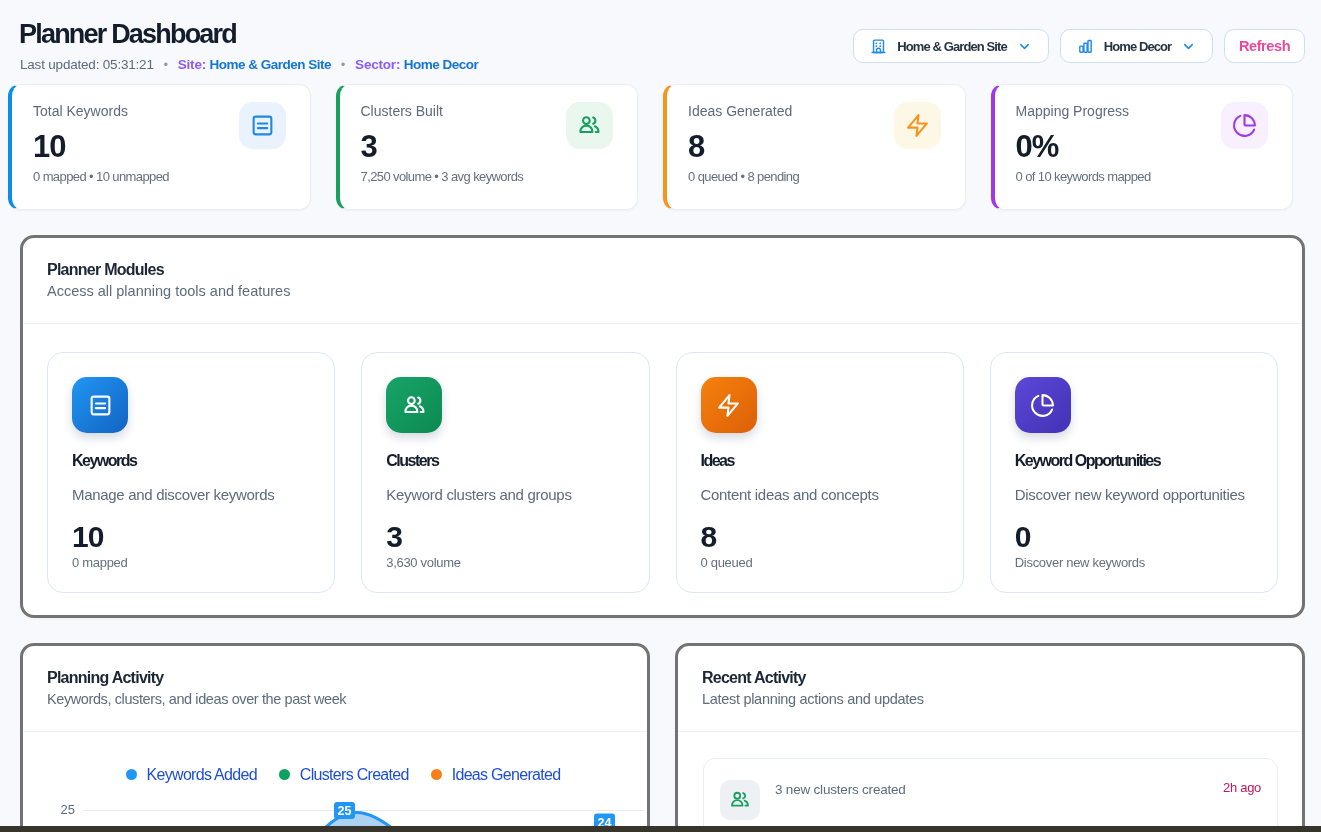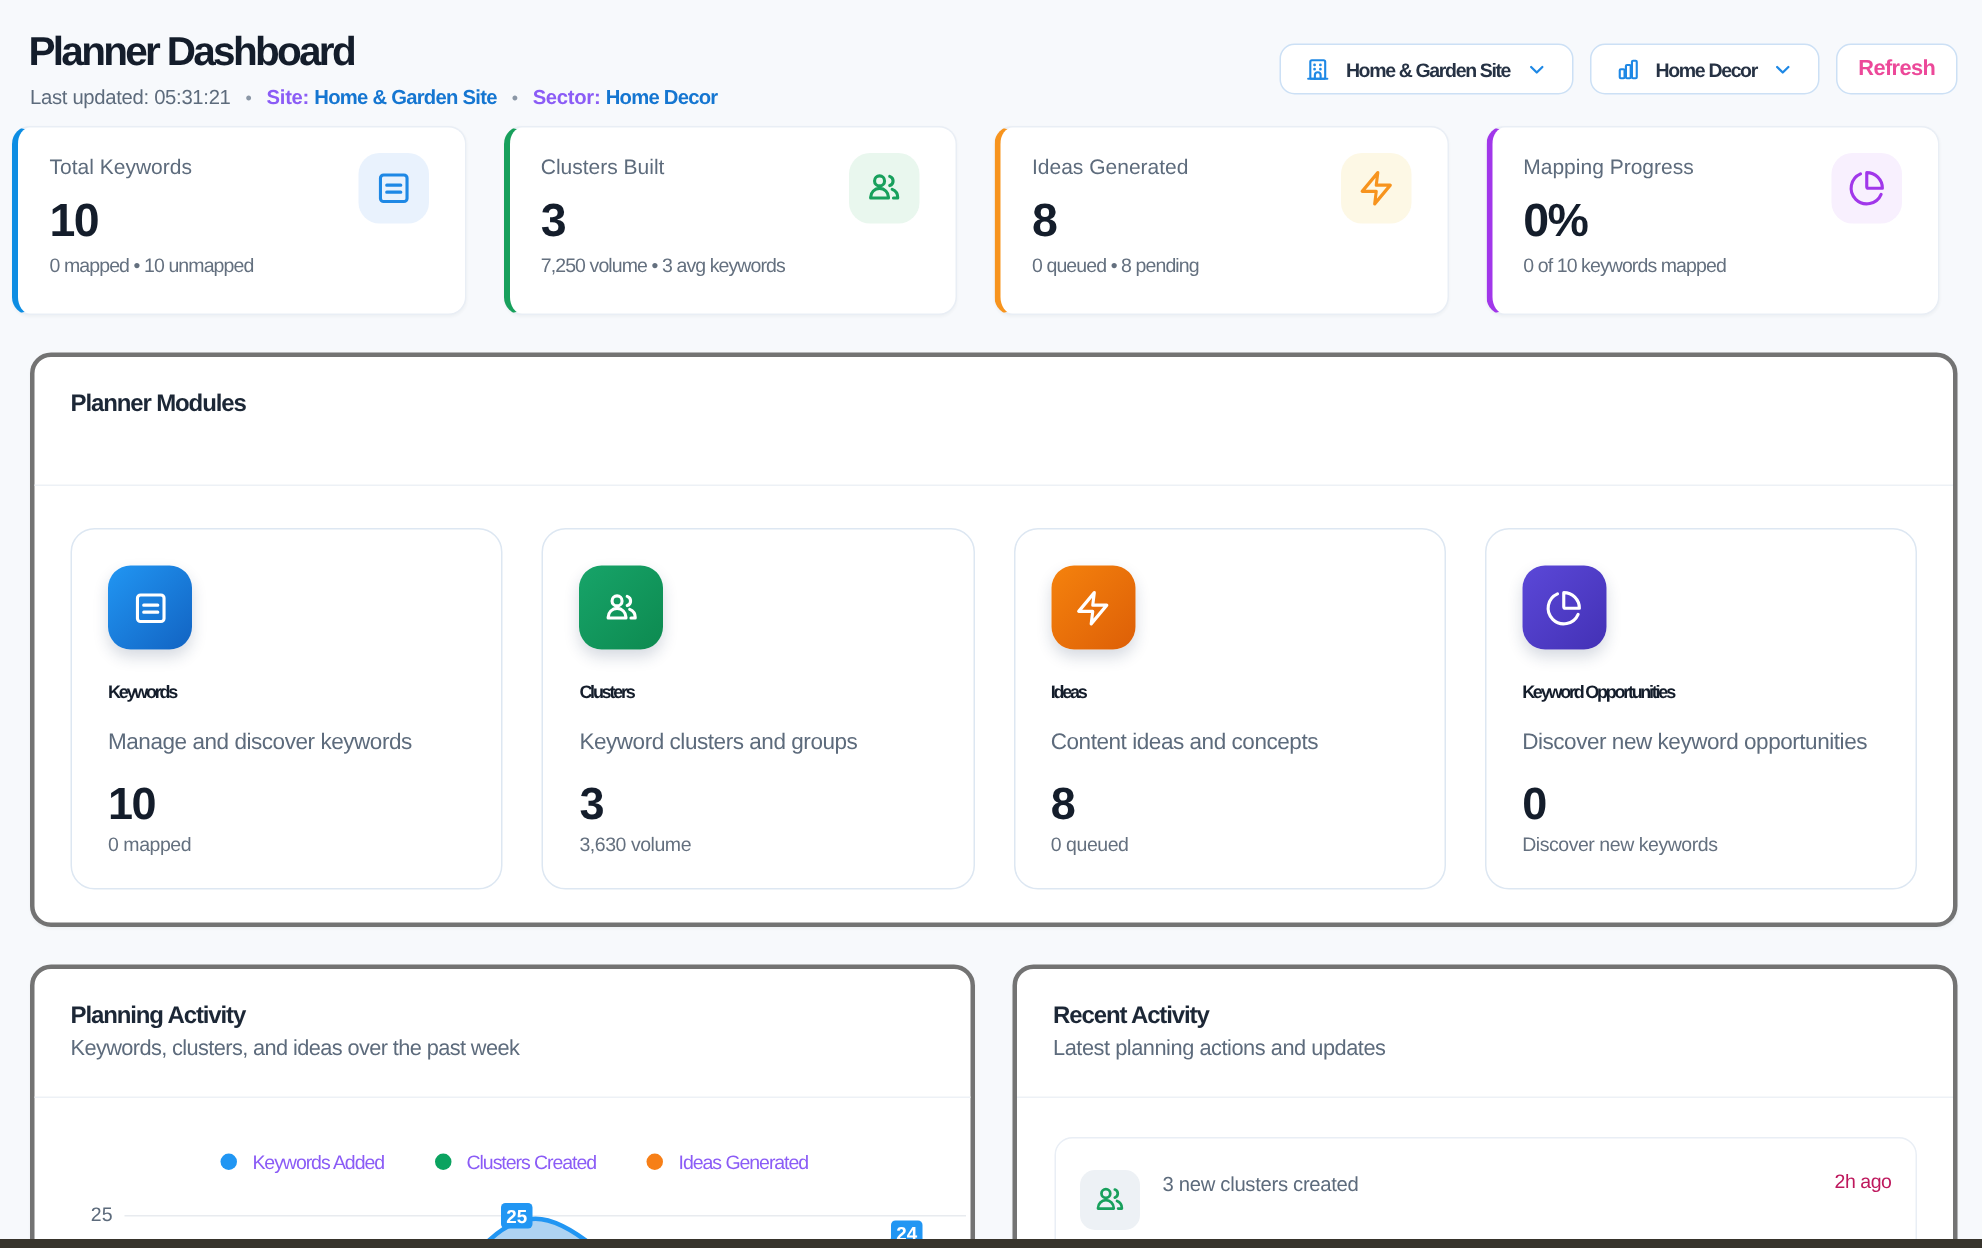--- a/index.html
+++ b/index.html
@@ -27,29 +27,29 @@
 
 .panel { position:absolute; background:#fff; border:3px solid #737373; border-radius:14px; box-shadow:0 1px 2px rgba(25,40,60,.04); }
 .phead { padding:22px 24px 0 24px; height:86px; border-bottom:1px solid #edf1f6; }
 .phead .t { font-size:16px; line-height:19px; font-weight:bold; color:#1c2736; letter-spacing:-0.75px; }
 .phead .s { font-size:14.5px; line-height:17px; color:#5d6b7c; margin-top:4px; }
 
 #modules { left:20px; top:235px; width:1285px; height:383px; }
 .modgrid { display:grid; grid-template-columns:repeat(4,1fr); gap:26px; padding:28px 24px 0 24px; }
 .mcard { background:#fff; border:1.5px solid #dde7f2; border-radius:16px; height:241px; padding:24px 24px 0 24px; }
 .mcard .mic { width:56px; height:56px; border-radius:15px; display:flex; align-items:center; justify-content:center; box-shadow:0 5px 10px rgba(30,50,90,.18); }
-.mcard .t { font-size:12px; line-height:24px; font-weight:800; color:#141d2b; margin-top:16px; letter-spacing:-1.5px; }
+.mcard .t { font-size:16px; line-height:24px; font-weight:800; color:#141d2b; margin-top:16px; letter-spacing:-1.5px; }
 .mcard .d { font-size:15px; line-height:17px; color:#5d6b7c; margin-top:13px; letter-spacing:-0.3px; }
 .mcard .n { font-size:30px; line-height:25px; font-weight:800; color:#141d2b; margin-top:21px; letter-spacing:-1px; }
 .mcard .s { font-size:13px; line-height:15px; color:#64707f; margin-top:6px; letter-spacing:-0.3px; }
 
 #activity { left:20px; top:643px; width:630px; height:300px; }
 #recent { left:675px; top:643px; width:630px; height:300px; }
 
-.legend { display:flex; justify-content:center; margin-top:35px; position:relative; left:8px; font-size:13px; line-height:15px; color:#8b5cf6; letter-spacing:-0.7px;gap:12px; }
+.legend { display:flex; justify-content:center; margin-top:35px; position:relative; left:8px; font-size:16px; line-height:15px; color:#1d4ed8; letter-spacing:-0.7px; }
 .legend .li { display:flex; align-items:center; margin:0 11px; }
 .legend .dotc { width:11px; height:11px; border-radius:50%; margin-right:10px; }
 .ylab { position:absolute; left:40px; top:802px; width:35px; text-align:right; font-size:13px; color:#5d6b7c; }
 .grid1 { position:absolute; left:83px; top:810px; width:561px; height:1px; background:#e8ebef; }
 
 .item { margin:26px 24px 0 25px; border:1px solid #e9eef5; border-radius:12px; padding:15px 16px 0 16px; position:relative; height:90px; }
 .item .iic { position:absolute; left:16px; top:21px; width:40px; height:40px; border-radius:10px; background:#edf1f5; display:flex; align-items:center; justify-content:center; }
 .item .t { margin-left:55px; margin-top:2px; font-size:16px; line-height:18px; font-weight:800; color:#141d2b; letter-spacing:-0.8px; }
 .item .d { margin-left:55px; font-size:13.5px; line-height:16px; color:#5d6b7c; margin-top:8px; letter-spacing:-0.2px; }
 .item .ago { position:absolute; right:16px; top:21px; font-size:13px; line-height:15px; color:#be185d; letter-spacing:-0.3px; }
@@ -124,20 +124,21 @@
           <path d="M21.2 15.9A10 10 0 1 1 8 2.8"></path>
           <path d="M22 12A10 10 0 0 0 12 2v9a1 1 0 0 0 1 1z"></path>
         </svg>
       </div>
   </div>
 </div>
 
 <div class="panel" id="modules">
   <div class="phead">
       <div class="t">Planner Modules</div>
+      <div class="s">Access all planning tools and features</div>
     </div>
   <div class="modgrid">
     <div class="mcard">
       <div class="mic" style="background:linear-gradient(135deg,#2196f3,#1263c2);">
           <svg width="25" height="25" viewBox="0 0 24 24" fill="none" stroke="#fff" stroke-width="2" stroke-linecap="round" stroke-linejoin="round">
             <rect x="3.5" y="3.5" width="17" height="17" rx="2"></rect>
             <path d="M7.5 10h9M7.5 14.5h9"></path>
           </svg>
         </div>
       <div class="t">Keywords</div>

